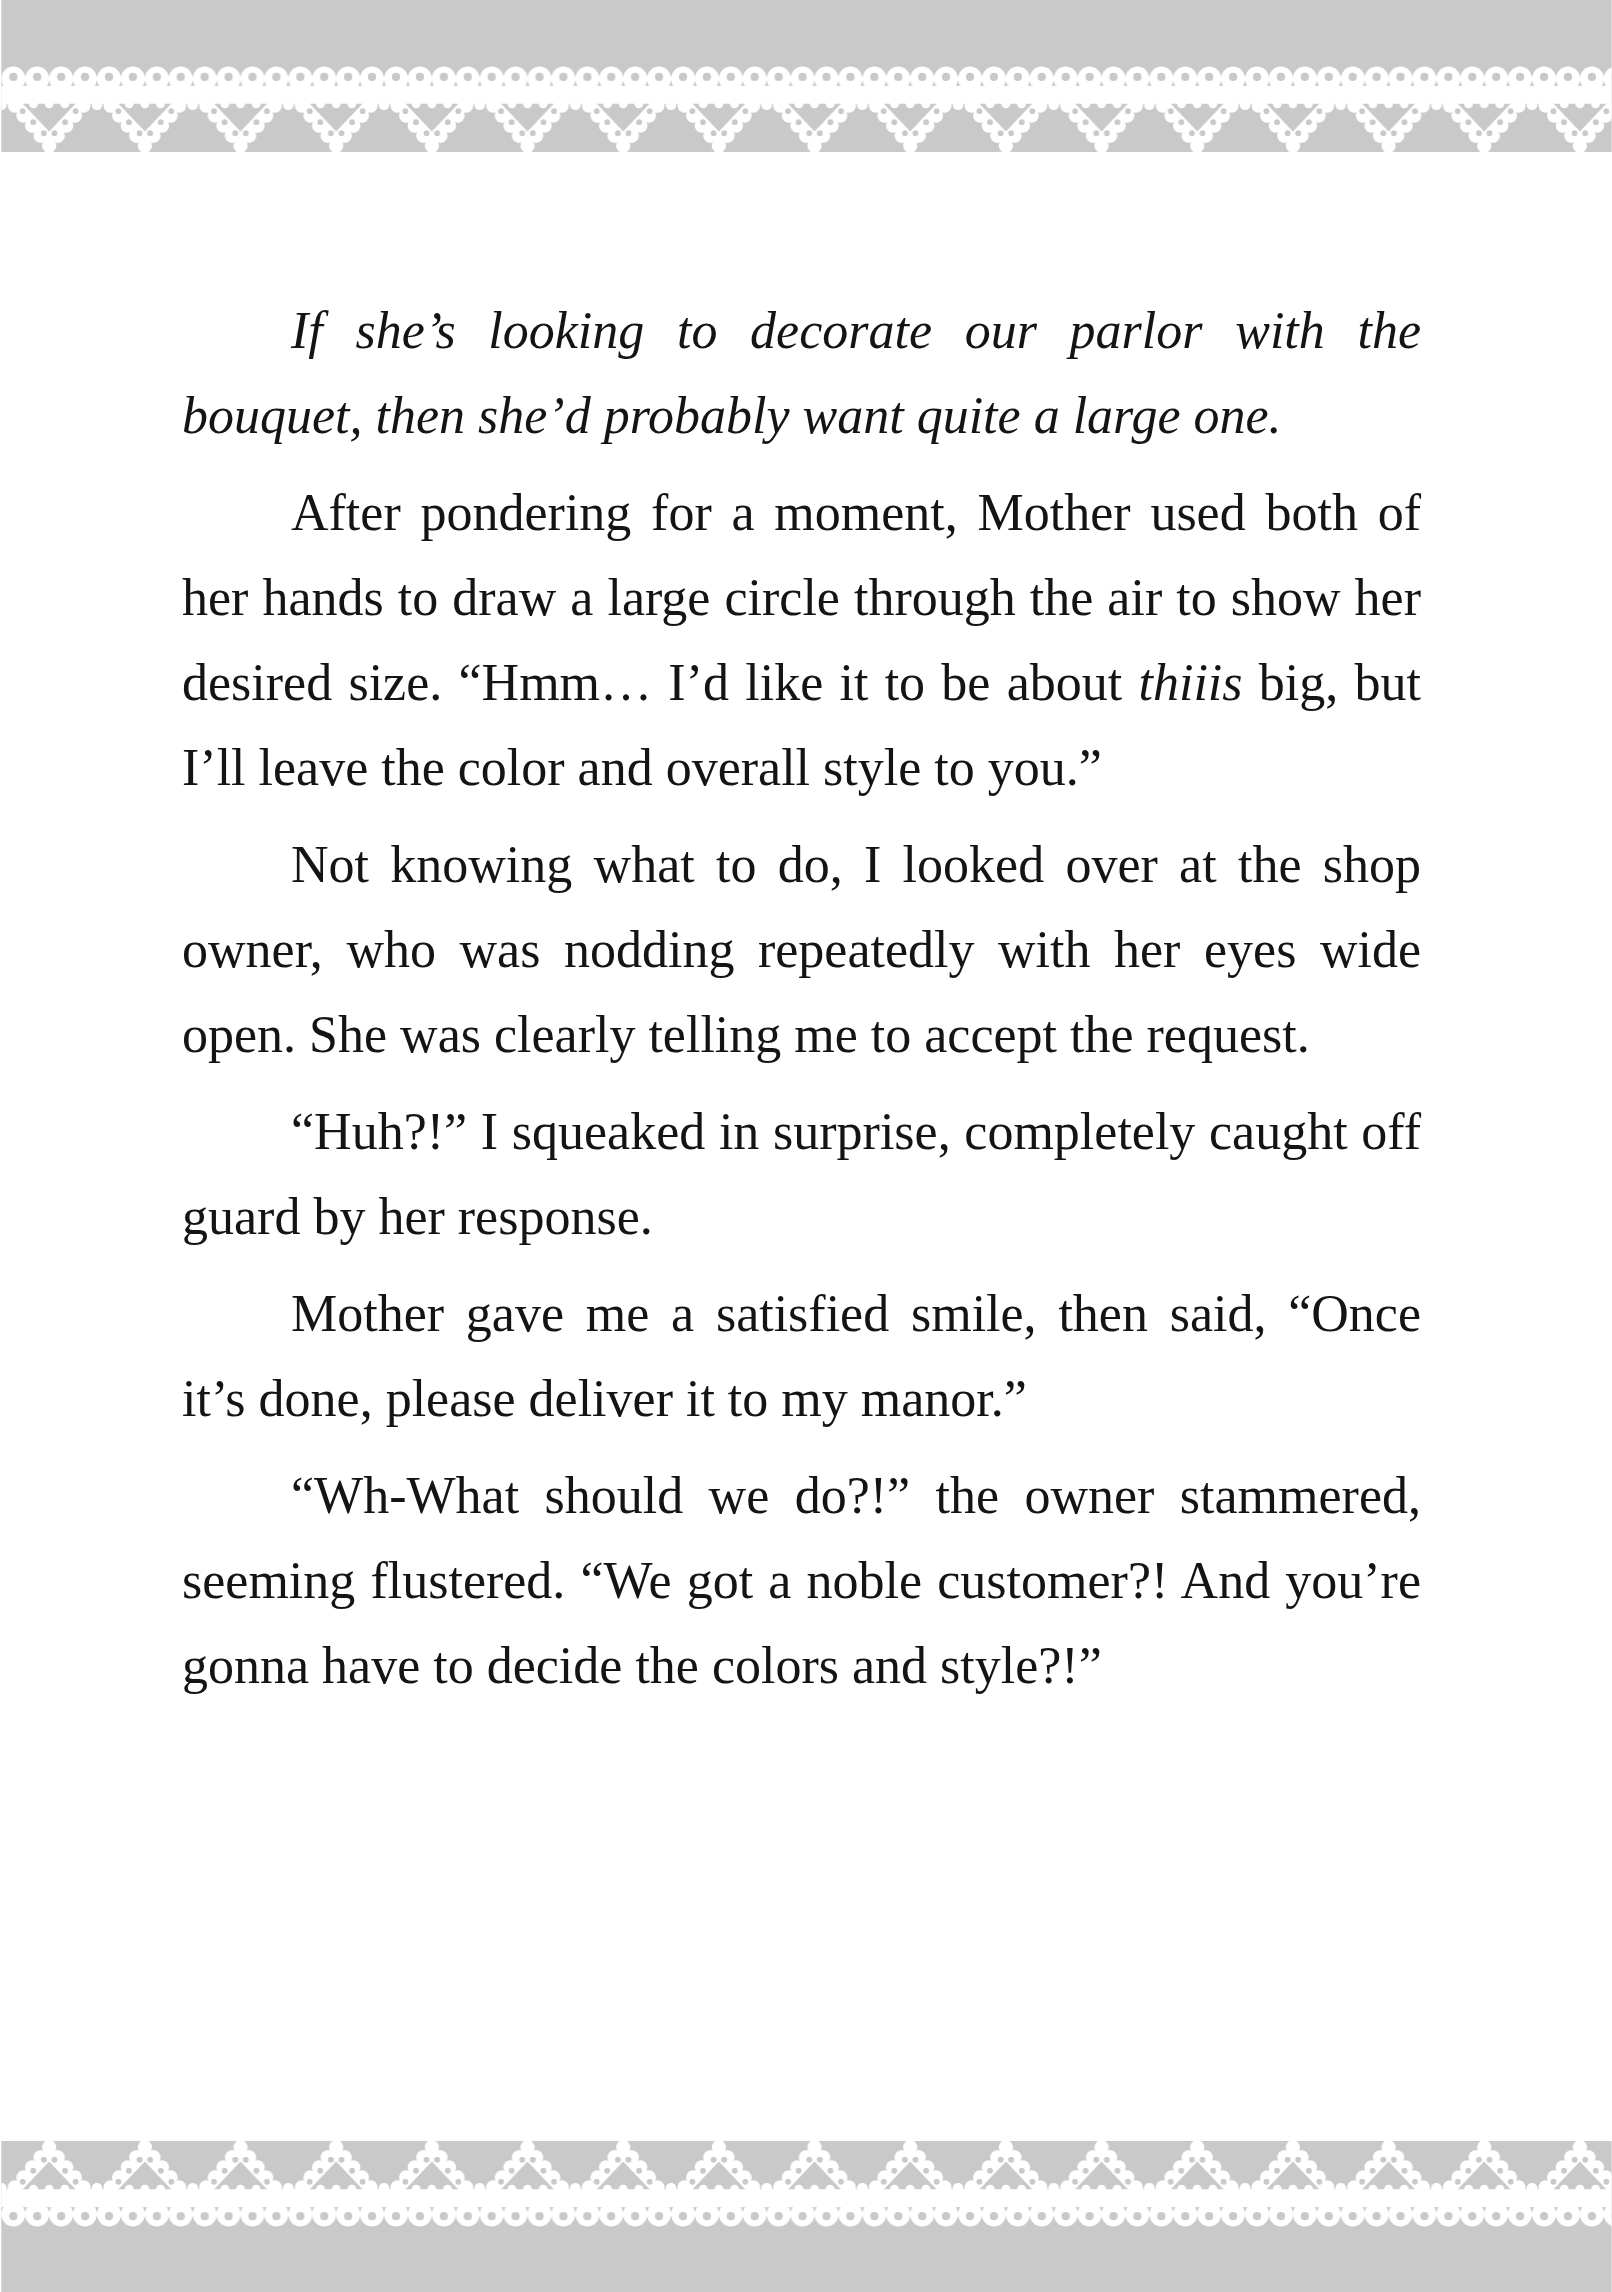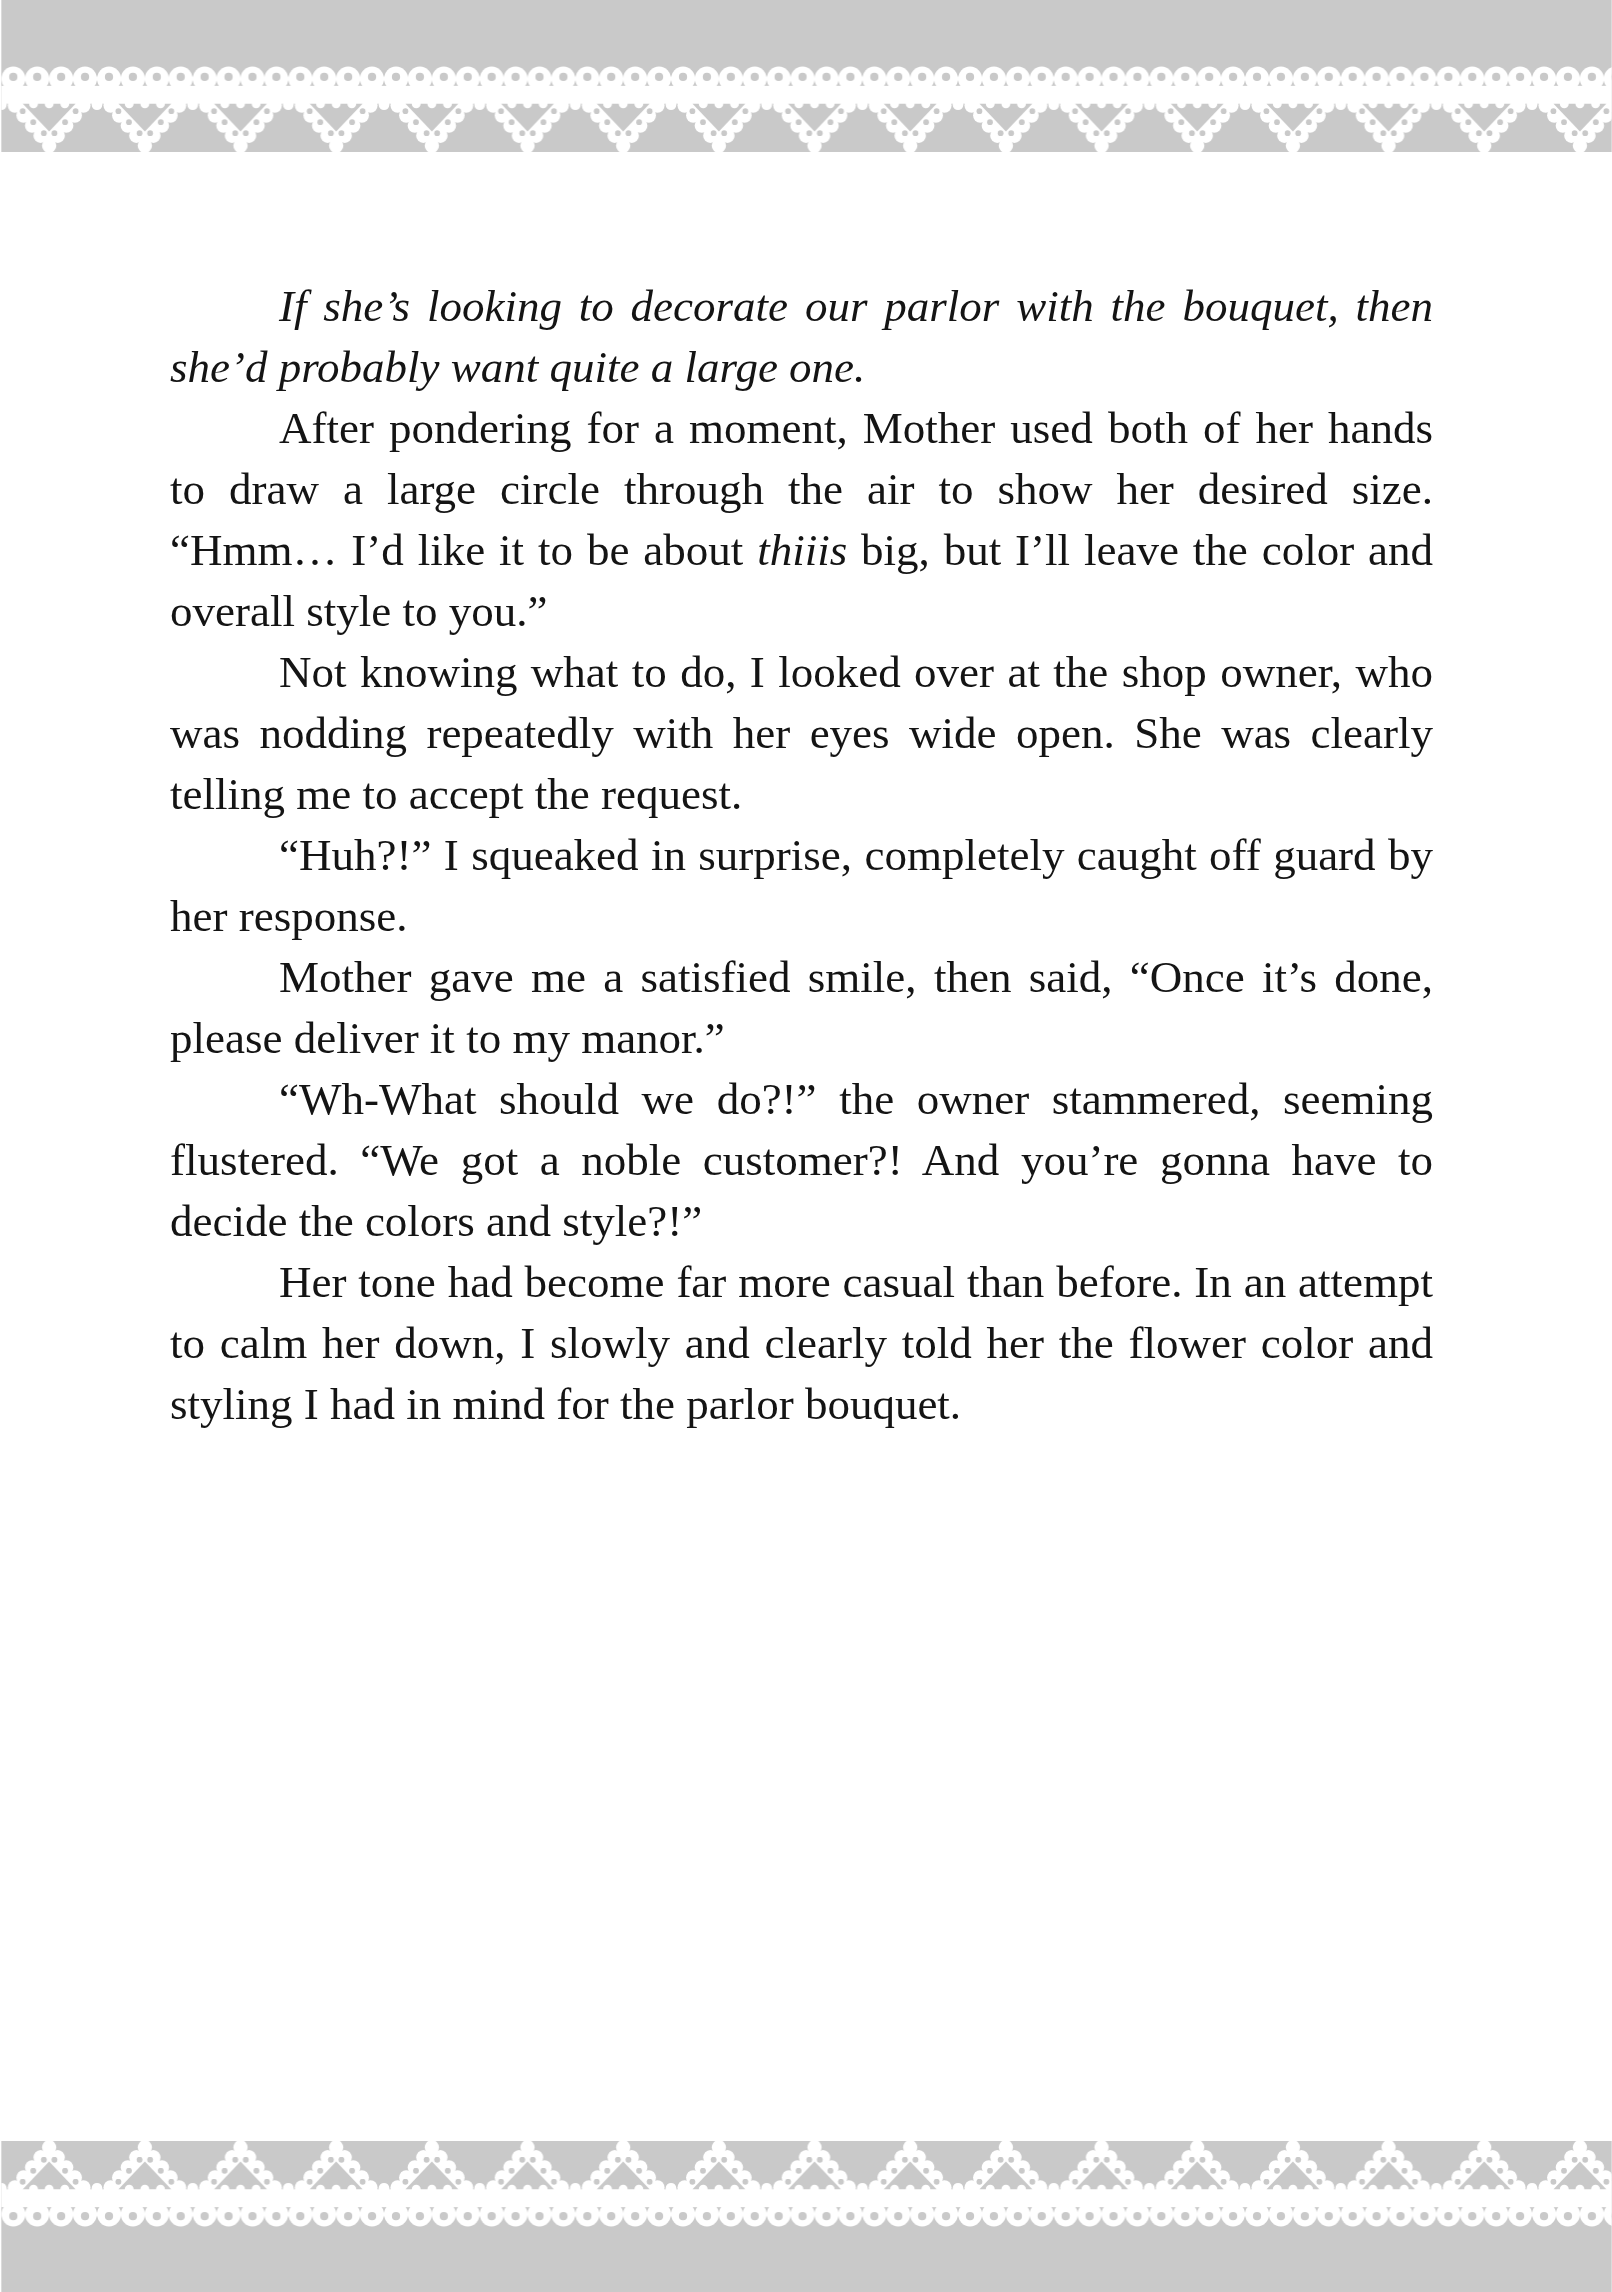--- a/index.html
+++ b/index.html
@@ -13,24 +13,24 @@
   .lace { position: absolute; left: 0; display: block; }
   .lace-top { top: 0; }
   .lace-bottom { bottom: 0; }
   .text-block {
     position: absolute;
     top: 276px;
     left: 170px;
     width: 1263px;
   }
   .para {
-    margin: 0;
+    margin: 12px;
     font-family: "Liberation Serif", serif;
-    font-size: 45px;
-    line-height: 61px;
+    font-size: 52px;
+    line-height: 85px;
     color: #141414;
     text-align: justify;
     text-indent: 109px;
   }
   .para.thought { font-style: italic; }
   .para em { font-style: italic; }
 </style>
 </head>
 <body>
 
@@ -92,21 +92,20 @@
   <p class="para">Not knowing what to do, I looked over at the shop owner, who was nodding repeatedly with her eyes wide open. She was clearly telling me to accept the request.</p>
 
   <p class="para">“Huh?!” I squeaked in surprise, completely caught off guard by her response.</p>
 
 
   <p class="para">Mother gave me a satisfied smile, then said, “Once it’s done, please deliver it to my manor.”</p>
 
 
   <p class="para">“Wh-What should we do?!” the owner stammered, seeming flustered. “We got a noble customer?! And you’re gonna have to decide the colors and style?!”</p>
 
-  <p class="para">Her tone had become far more casual than before. In an attempt to calm her down, I slowly and clearly told her the flower color and styling I had in mind for the parlor bouquet.</p>
 
 </main>
 
 <svg class="lace lace-bottom" width="1613" height="152" aria-hidden="true" viewBox="0 0 1801 170">
   <g transform="translate(0,170) scale(1,-1)">
     <rect x="0" y="0" width="1801" height="170" fill="#c9c9c9"></rect>
     <rect x="0" y="0" width="1801" height="170" fill="url(#laceTile)"></rect>
   </g>
 </svg>
 

